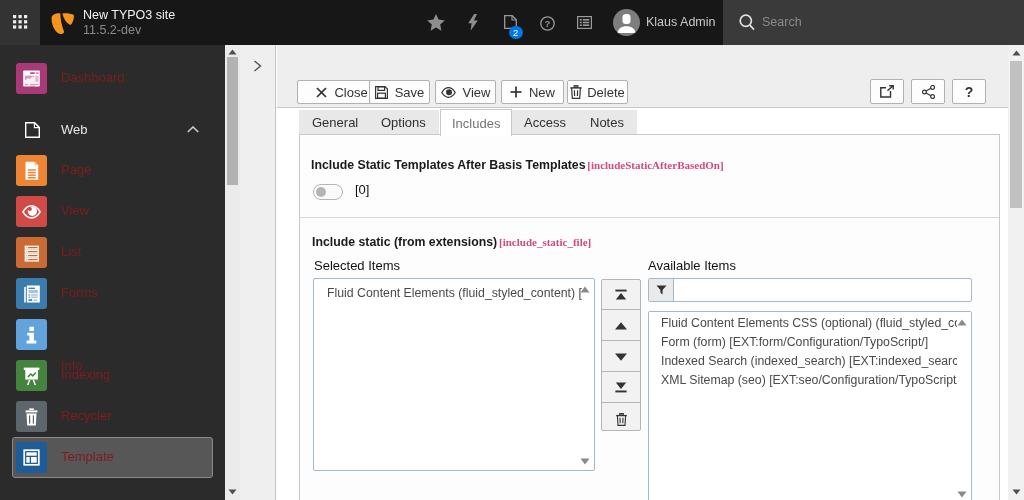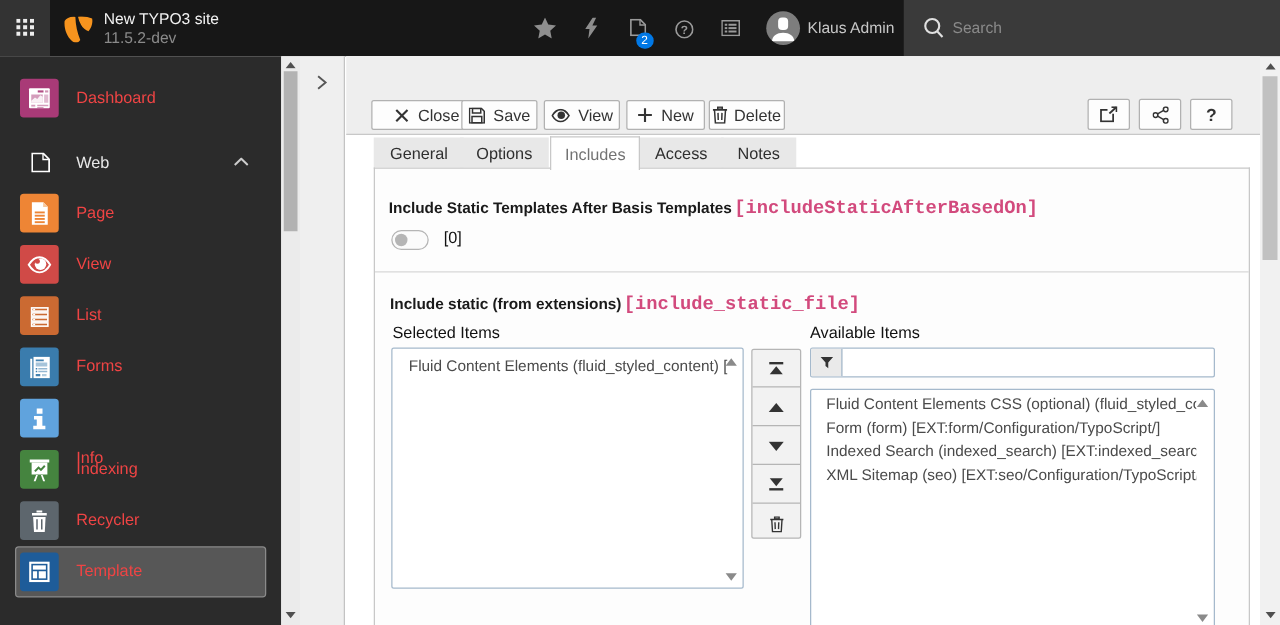--- a/index.html
+++ b/index.html
@@ -7,34 +7,34 @@
   body { position:relative; background:#fff; }
   .abs { position:absolute; }
   #topbar { left:0; top:0; width:1024px; height:45px; background:#171717; }
   #tb-left { left:0; top:0; width:40px; height:45px; background:#333333; }
   #tb-search { left:723px; top:0; width:301px; height:45px; background:#3a3a3a; }
   #tb-title { left:83px; top:7px; color:#f2f2f2; font-size:12.5px; line-height:17px; }
   #tb-ver { left:83px; top:23px; color:#8a8a8a; font-size:12.5px; }
   #tb-name { left:646px; top:15px; color:#c8c8c8; font-size:12.5px; }
   #tb-searchtext { left:762px; top:15px; color:#8a8a8a; font-size:12.5px; }
   #sidebar { left:0; top:45px; width:225px; height:455px; background:#2b2b2b; }
-  .mlabel { position:absolute; left:61px; color:#ef4444; font-size:13px; }
+  .mlabel { position:absolute; left:61px; color:#7f1d1d; font-size:13px; }
   .micon { position:absolute; left:16px; width:31px; height:31px; border-radius:3px; }
   #sb-scroll { left:225px; top:45px; width:15px; height:455px; background:#ebebeb; }
   #sb-thumb { left:2px; top:12px; width:11px; height:128px; background:#b2b2b2; }
   #strip { left:240px; top:45px; width:36px; height:455px; background:#efefef; border-right:1px solid #c3c3c3; }
   #content { left:277px; top:45px; width:731px; height:455px; background:#ffffff; }
   #docheader { left:0; top:0; width:731px; height:63px; background:#eeeeee; border-bottom:1px solid #c8c8c8; }
   #path { position:absolute; right:24px; top:8px; font-size:12.5px; color:#333; display:flex; align-items:center; gap:4px; }
   .btn { position:absolute; top:35px; height:24px; background:#fdfdfd; border:1px solid #b1b1b1; border-radius:2px; font-size:13px; color:#333; display:flex; align-items:center; justify-content:center; gap:7px; }
   .tab { position:absolute; top:65px; height:24px; font-size:13px; padding:0 13px; display:flex; align-items:center; background:#e8e8e8; color:#2f2f2f; }
   .tab.active { background:#fff; color:#737373; border:1px solid #c8c8c8; border-bottom:none; top:64px; height:27px; padding:0 11px; z-index:2; }
   #panel { left:22px; top:89px; width:701px; height:430px; background:#fdfdfd; border:1px solid #c8c8c8; border-bottom:none; }
   .h1 { position:absolute; font-size:12.3px; font-weight:bold; color:#1a1a1a; }
-  .code { font-family:Liberation Mono, monospace; font-size:15px; font-weight:bold; color:#d24a7d;text-align:right; }
+  .code { font-family:Liberation Serif, serif; font-size:11px; font-weight:bold; color:#d24a7d;text-align:right; }
   #divider { position:absolute; left:0; top:82px; width:100%; height:1px; background:#d8d8d8; }
   .selbox { position:absolute; background:#fff; border:1px solid #a5b9cc; border-radius:2px; }
   .opt { white-space:nowrap; overflow:hidden; font-size:12.3px; color:#4a4a4a; }
   .cell { position:absolute; left:0; width:38px; height:30px; display:flex; align-items:center; justify-content:center; }
   .sarrow { position:absolute; }
 </style>
 </head>
 <body>
 <div class="abs" id="topbar"></div>
 <div class="abs" id="tb-left"></div>

